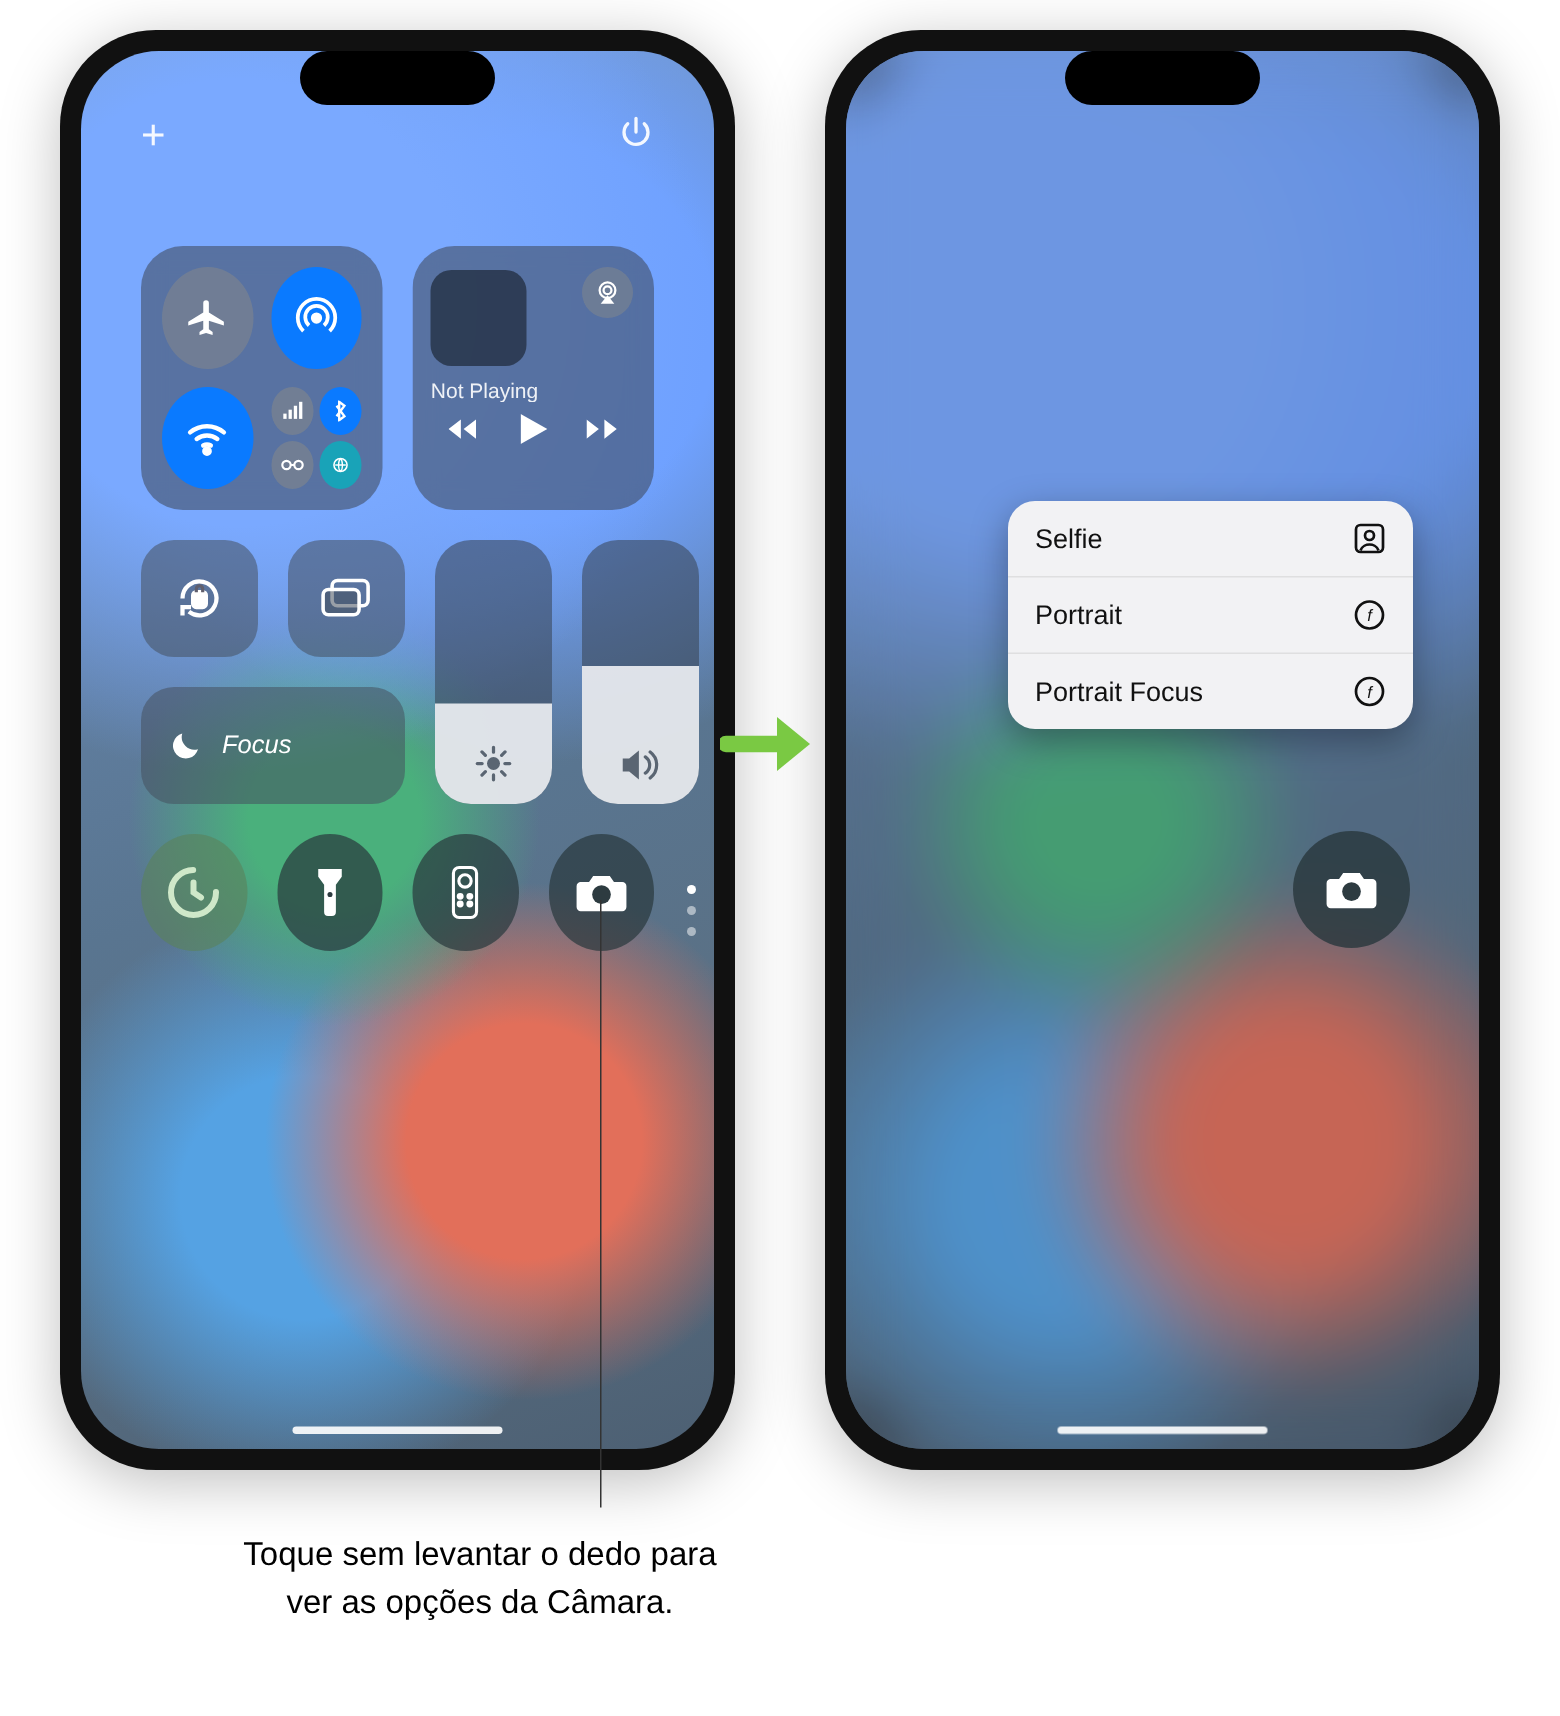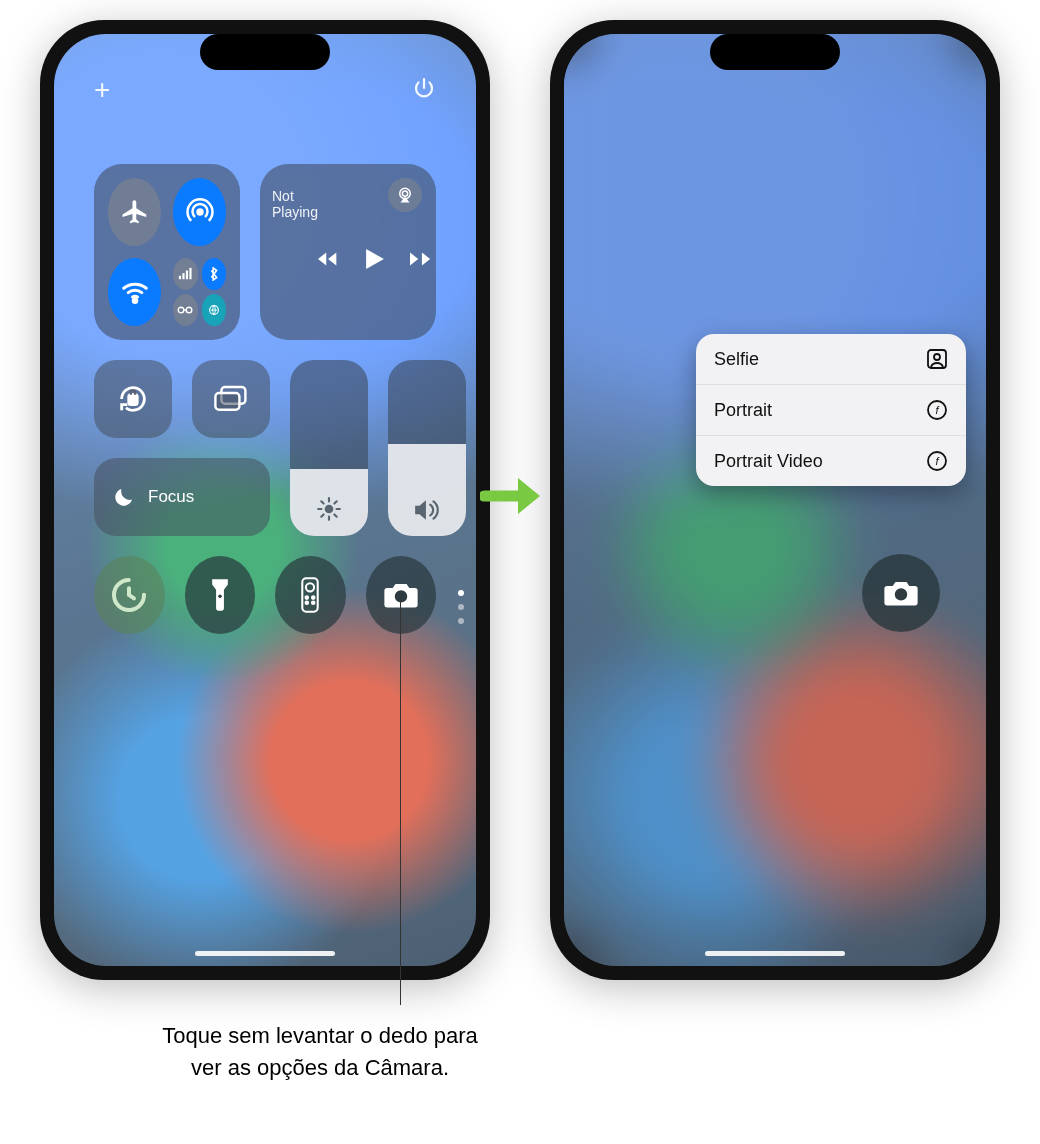--- a/index.html
+++ b/index.html
@@ -108,38 +108,38 @@
     border-radius:50%;
     display:flex;align-items:center;justify-content:center;
     font-size:12px; color:#fff;
   }
   .mini-cluster .m.blue{background:#0a7aff;}
   .mini-cluster .m.grey{background:rgba(120,130,145,.8);}
   .mini-cluster .m.teal{background:#19a3b8;}
   .media {
     width: 176px; height: 176px;
     padding: 16px 12px 10px;
-    display:flex; 
+    display:flex; flex-direction:column;
     color:#fff;
     position:relative;
   }
   .media .art {
     width:64px; height:64px;
     border-radius:14px;
     background: rgba(30,40,55,.7);
   }
   .media .airplay {
     position:absolute; top:14px; right:14px;
     width:34px;height:34px;border-radius:50%;
     background:rgba(120,130,145,.7);
     display:flex;align-items:center;justify-content:center;
   }
   .media .np { font-size:14px; opacity:.9; margin-top:8px; }
   .media .ctrls { display:flex; gap:26px; justify-content:center; align-items:center; margin-top:8px; font-size:18px;}
-  .row2 { margin-top:20px; }
+  .row2 { margin-top:20px;font-style:italic; }
   .small-btn {
     width:78px; height:78px; border-radius:22px;
     background:rgba(70,80,95,.55);
     display:flex;align-items:center;justify-content:center;
     color:#fff;
   }
   .col2 { display:flex; flex-direction:column; gap:20px; }
   .focus-btn {
     width:176px; height:78px; border-radius:22px;
     background:rgba(70,80,95,.55);
@@ -180,21 +180,21 @@
     color:#7ac943;
     position:absolute;
     left:480px;
     top:470px;
     z-index:5;
   }
   
   .camera-menu {
     position:absolute;
     top:300px;
-    right:20px;
+    right:44px;
     width:270px;
     background:#f2f2f4;
     border-radius:18px;
     overflow:hidden;
     box-shadow:0 8px 24px rgba(0,0,0,.35);
     z-index:40;
   }
   .camera-menu .item{
     display:flex; justify-content:space-between; align-items:center;
     padding:14px 18px;
@@ -451,21 +451,21 @@
         <div class="item">
           <span>Portrait</span>
           <span>
             <svg width="22" height="22" viewBox="0 0 22 22" fill="none" stroke="#111" stroke-width="1.8">
                 <circle cx="11" cy="11" r="9"></circle>
                 <text x="11" y="15" text-anchor="middle" font-size="11" font-style="italic" fill="#111" stroke="none">f</text>
               </svg>
           </span>
         </div>
         <div class="item">
-          <span>Portrait Video</span>
+          <span>Portrait Focus</span>
           <span>
             <svg width="22" height="22" viewBox="0 0 22 22" fill="none" stroke="#111" stroke-width="1.8">
                 <circle cx="11" cy="11" r="9"></circle>
                 <text x="11" y="15" text-anchor="middle" font-size="11" font-style="italic" fill="#111" stroke="none">f</text>
               </svg>
           </span>
         </div>
       </div>
 
       <div class="camera-btn-right">

